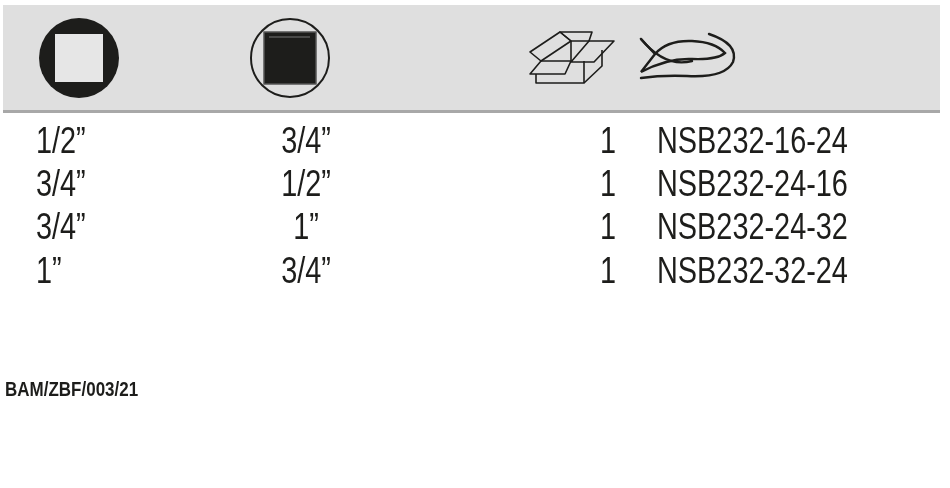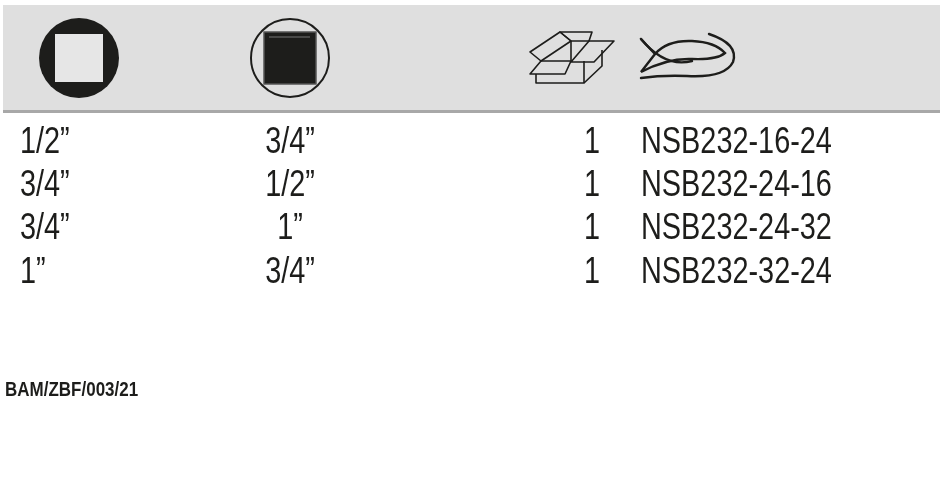--- a/index.html
+++ b/index.html
@@ -1,21 +1,21 @@
 <!DOCTYPE html>
 <html><head>
 <meta charset="utf-8">
 <style>
   html, body { margin:0; padding:0; background:#ffffff; }
   body { width:950px; height:488px; position:relative; overflow:hidden;
          font-family:"Liberation Sans", sans-serif; color:#1d1d1b; }
   .header-band { position:absolute; left:3px; top:5px; width:937px; height:105px; background:#dfdfdf; }
   .header-rule { position:absolute; left:3px; top:110px; width:937px; height:3px; background:#a8a8a8; }
   .icon { position:absolute; }
-  .row { position:absolute; left:0; width:873px; height:43px;padding-left:16px; }
+  .row { position:absolute; left:16px; width:873px; height:43px;padding-left:16px; }
   .cell { position:absolute; top:0; font-size:37px; line-height:43px;
           transform:scaleX(0.78); white-space:nowrap; letter-spacing:0; }
   .c1 { left:20px; transform-origin:left center; }
   .c2 { left:240px; width:100px; text-align:center; transform-origin:center center; }
   .c3 { left:540px; width:60px; text-align:right; transform-origin:right center; }
   .c4 { left:641px; transform-origin:left center; }
   .footer { position:absolute; left:5px; top:378px; font-size:20px; font-weight:bold;
             transform:scaleX(0.85); transform-origin:left center; white-space:nowrap; }
 </style>
 </head>

